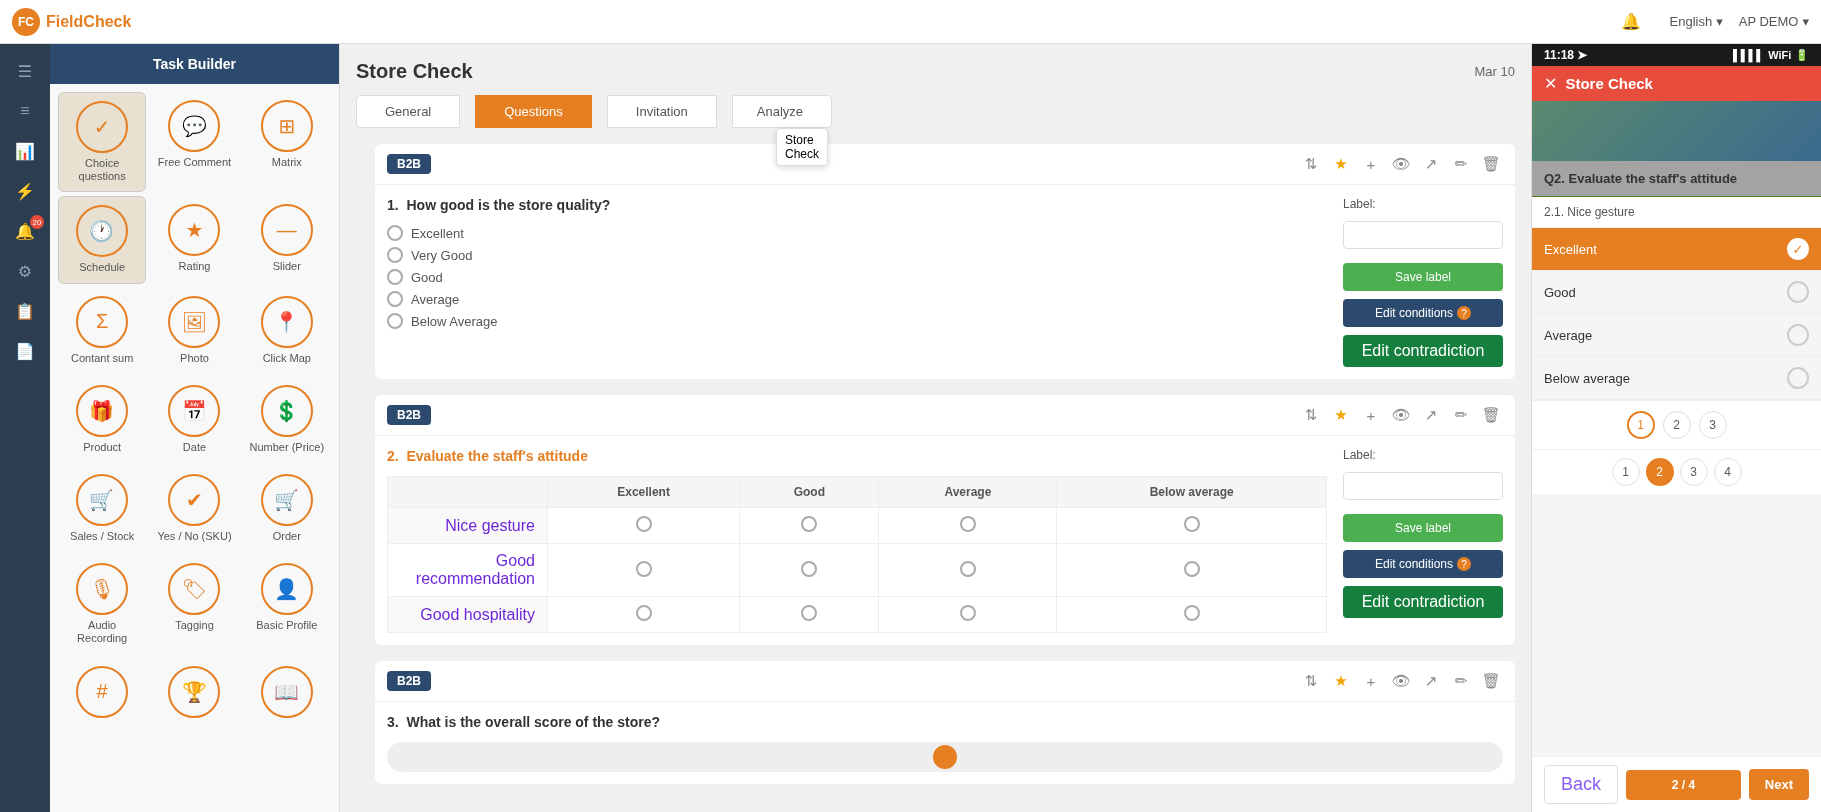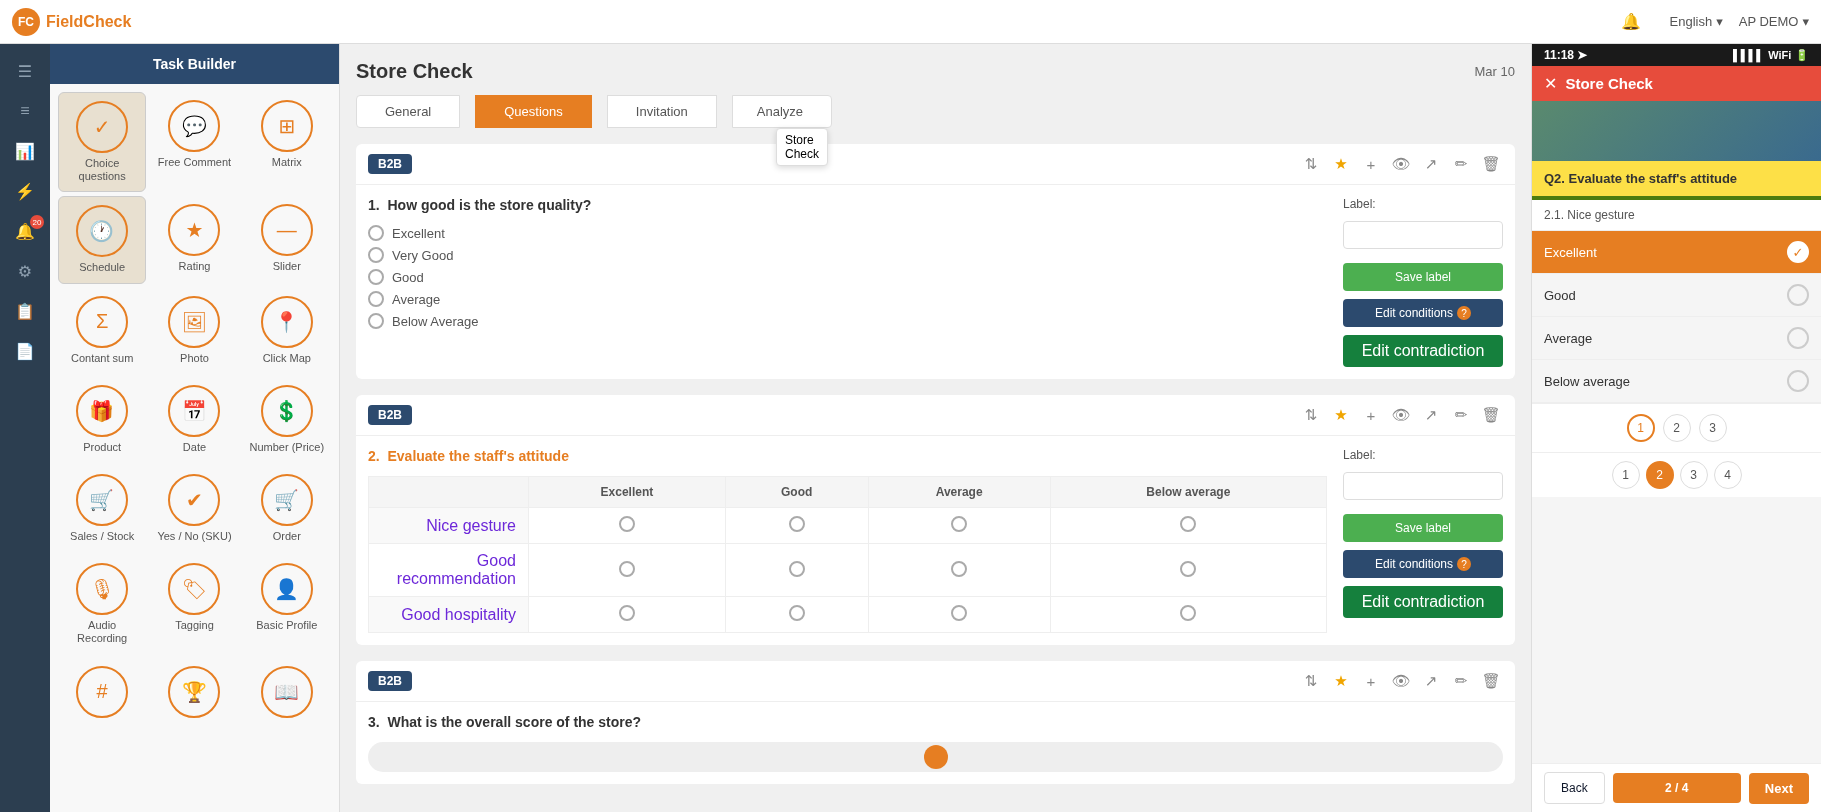--- a/index.html
+++ b/index.html
@@ -231,20 +231,21 @@
       color: white;
       border-color: #e67e22;
     }
 
     
     .question-card {
       background: white;
       border-radius: 6px;
       margin-bottom: 16px;
       overflow: hidden;
+      margin-left: 19px;
     }
     .question-card-top {
       display: flex;
       align-items: center;
       justify-content: space-between;
       padding: 8px 12px;
       border-bottom: 1px solid #eee;
     }
     .b2b-badge {
       background: #2c4a6e;
@@ -420,26 +421,26 @@
 
     .mobile-banner {
       height: 60px;
       background: linear-gradient(135deg, #5a8a6e 0%, #3a6a8e 100%);
       display: flex;
       align-items: center;
       justify-content: center;
     }
 
     .mobile-question-header {
-      background: #fde047;
+      background: #a3a3a3;
       padding: 10px 12px;
       font-size: 13px;
       font-weight: 600;
       color: #333;
-      border-bottom: 4px solid #4d7c0f;
+      border-bottom: 1px solid #4d7c0f;
     }
 
     .mobile-sub-section {
       background: white;
       padding: 8px 12px;
       font-size: 12px;
       color: #555;
       border-bottom: 1px solid #eee;
     }
 
@@ -510,22 +511,22 @@
       padding: 8px 12px;
       gap: 8px;
       margin-top: auto;
     }
     .mobile-back-btn {
       padding: 8px 16px;
       border: 1px solid #ddd;
       border-radius: 4px;
       background: white;
       cursor: pointer;
-      font-size: 12px;
-      color: #0f172a;
+      font-size: 18px;
+      color: #8b5cf6;
     }
     .mobile-progress {
       flex: 1;
       background: #e67e22;
       color: white;
       text-align: center;
       padding: 8px;
       border-radius: 4px;
       font-size: 12px;
       font-weight: bold;

